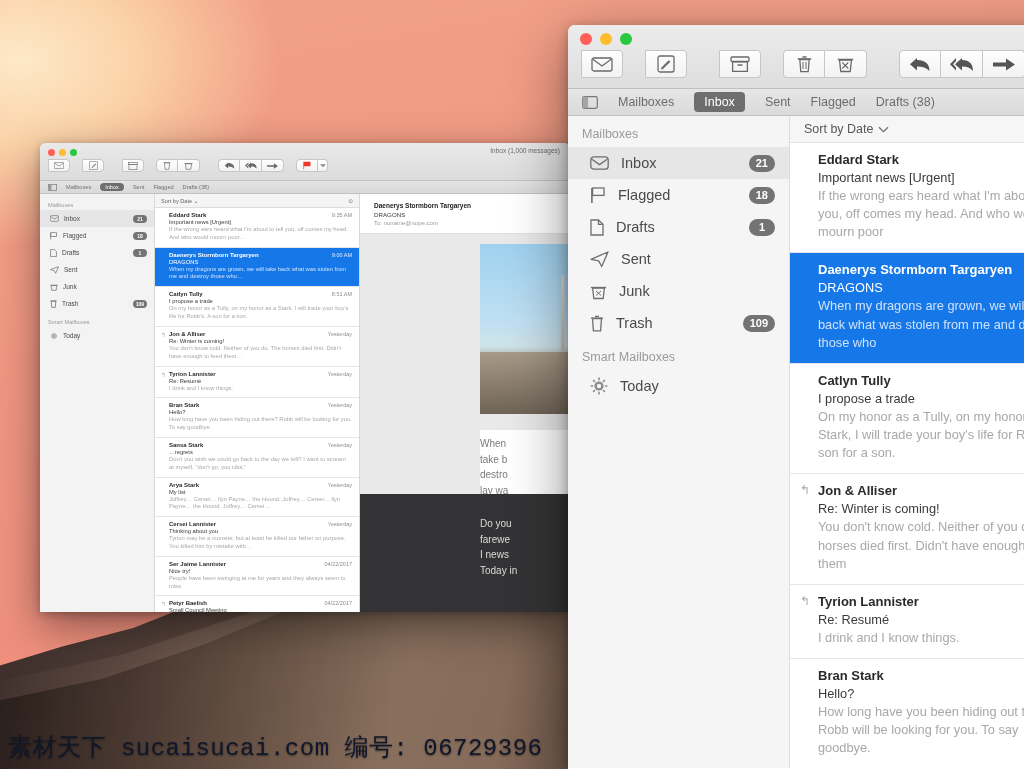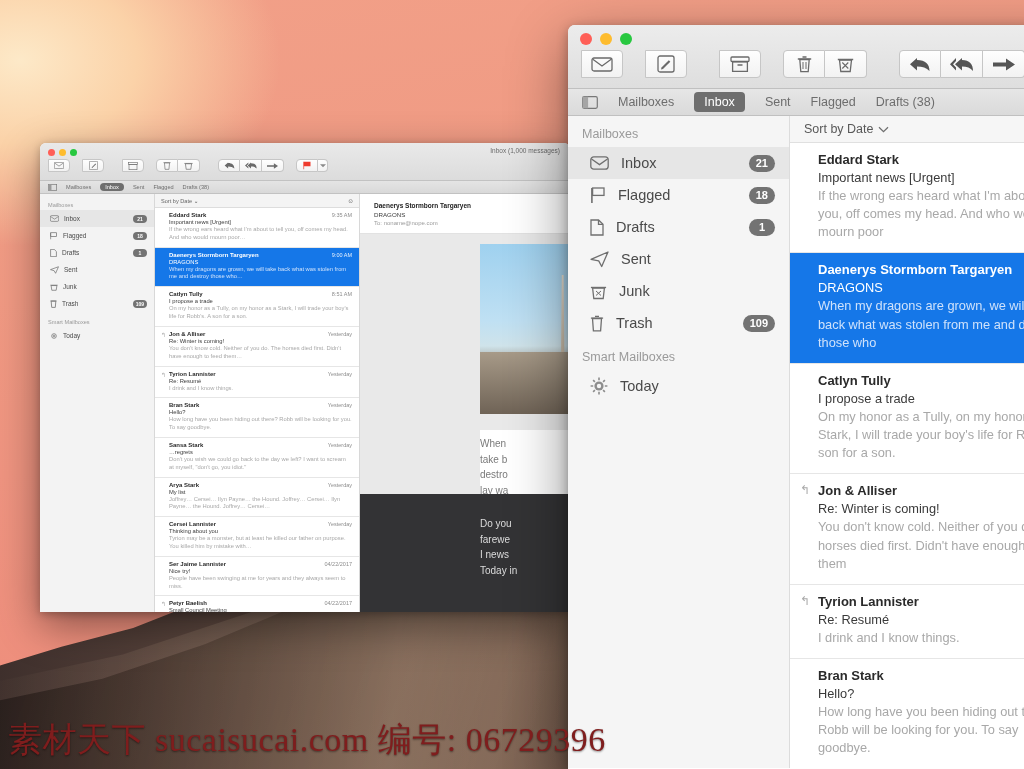--- a/index.html
+++ b/index.html
@@ -209,23 +209,23 @@
   #front-window .msg .subj { font-size:12.8px; margin-top:3px; }
   #front-window .msg .prev { font-size:12.8px; line-height:1.42; margin-top:2px; }
   #front-window .replyarrow { position:absolute; left:10px; top:9px; font-size:12px; }
 
   .ico { display:inline-flex; align-items:center; justify-content:center; }
   .chev { display:inline-block; }
 
   
   #watermark {
     position:absolute; left:8px; bottom:6px; z-index:50;
-    font-size:34px; color:#7f1d1d; letter-spacing:0.5px;
+    font-size:24px; color:#0f172a; letter-spacing:0.5px;
     text-shadow:0 1px 2px rgba(0,0,0,0.45);
-    font-family:Liberation Serif, serif; white-space:nowrap;
+    font-family:Liberation Mono, monospace; white-space:nowrap;
   }
 </style>
 </head>
 <body>
 
 <div id="desktop">
   <div class="sky"></div>
   <div class="ridge"></div>
   <div class="ridge2"></div>
   <div class="ridge-hl"></div>

